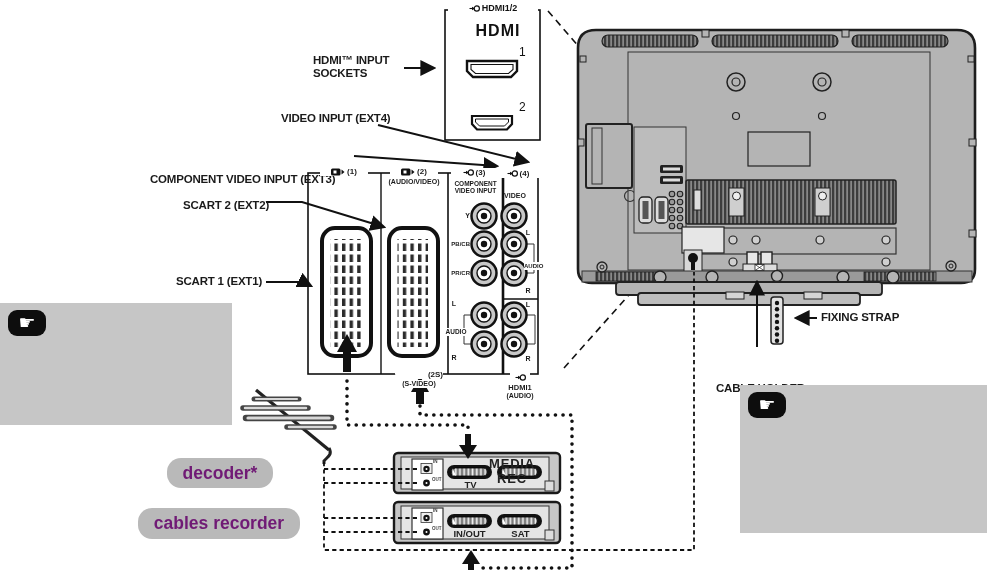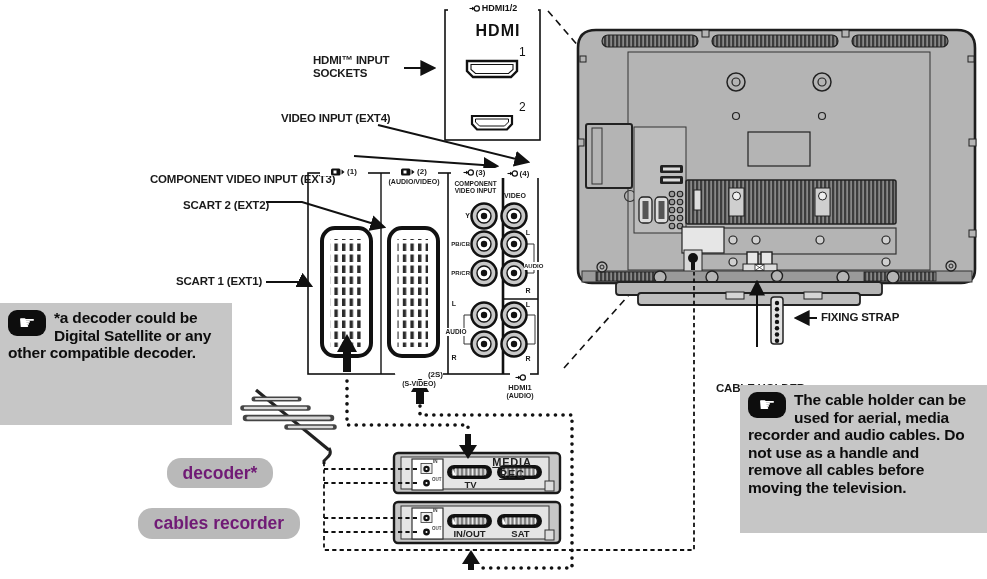--- a/index.html
+++ b/index.html
@@ -425,30 +425,30 @@
   <svg width="11" height="9" viewBox="0 0 11 9">
         <line x1="0.5" y1="4.5" x2="3.5" y2="4.5" stroke="#111" stroke-width="1.1"></line>
         <polygon points="3,2.8 6,4.5 3,6.2" fill="#111"></polygon>
         <circle cx="7.8" cy="4.5" r="2.6" fill="none" stroke="#111" stroke-width="1.2"></circle>
       </svg>
 </div>
 <div class="tiny ctr" style="left:496px;top:384px;width:48px;font-size:7.5px;">HDMI1</div>
 <div class="tiny ctr" style="left:496px;top:392px;width:48px;">(AUDIO)</div>
 
 <div class="note" style="left:0px;top:303px;width:214px;min-height:110px;">
-  <span class="hand">☛</span><span>*a decoder could be Digital Satellite or any other compatible decoder.</span>
+  <span class="hand">☛</span>
 </div>
 <div class="note" style="left:740px;top:385px;width:247px;min-height:148px;box-sizing:border-box;">
-  <span class="hand">☛</span><span>The cable holder can be used for aerial, media recorder and audio cables. Do not use as a handle and remove all cables before moving the television.</span>
+  <span class="hand">☛</span>
 </div>
 
 <div class="pill" style="left:167px;top:458px;width:106px;height:30px;">decoder*</div>
 <div class="pill" style="left:138px;top:508px;width:162px;height:31px;">cables recorder</div>
 
-<div class="devlbl ctr" style="left:479px;top:456px;width:66px;font-size:11px;letter-spacing:0.8px;text-align:center;text-decoration:underline;">MEDIA REC</div>
+<div class="devlbl ctr" style="left:479px;top:456px;width:66px;font-size:13px;letter-spacing:0.8px;text-align:center;">MEDIA REC</div>
 <div class="devlbl ctr" style="left:448px;top:479px;width:45px;font-size:9.5px;text-align:center;">TV</div>
 <div class="devlbl ctr" style="left:447px;top:528px;width:45px;font-size:9.5px;text-align:center;">IN/OUT</div>
 <div class="devlbl ctr" style="left:498px;top:528px;width:45px;font-size:9.5px;text-align:center;">SAT</div>
 <div class="devlbl" style="left:433px;top:459px;font-size:4.5px;color:#444;">IN</div>
 <div class="devlbl" style="left:432px;top:477px;font-size:4.5px;color:#444;">OUT</div>
 <div class="devlbl" style="left:433px;top:508px;font-size:4.5px;color:#444;">IN</div>
 <div class="devlbl" style="left:432px;top:526px;font-size:4.5px;color:#444;">OUT</div>
 
 </div>
 

